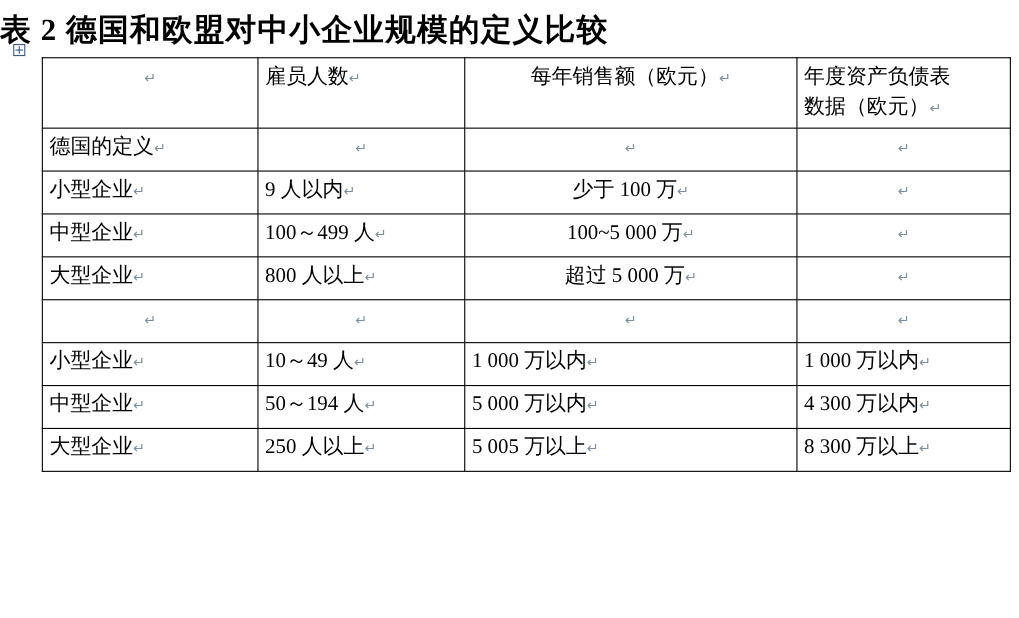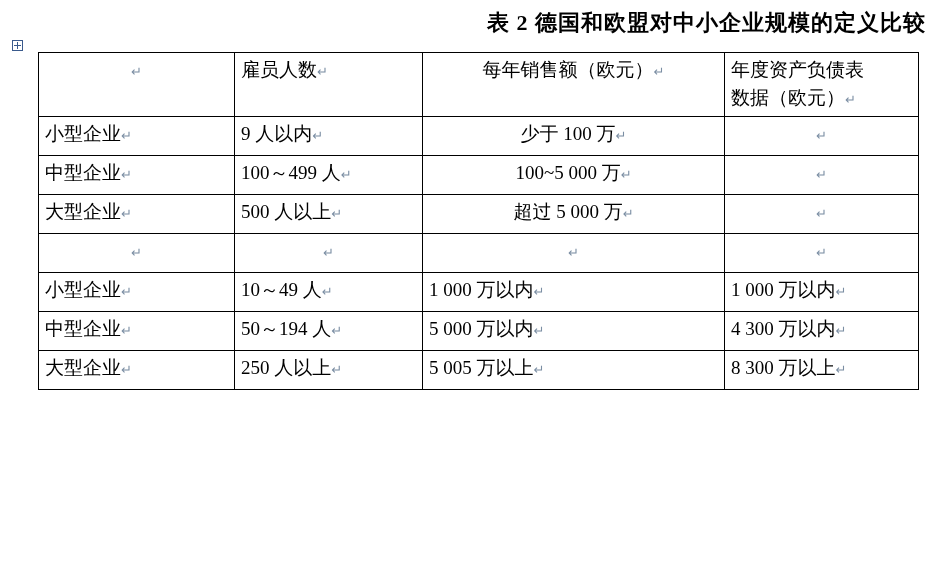--- a/index.html
+++ b/index.html
@@ -18,22 +18,22 @@
   .page {
     position: relative;
     width: 926px;
     height: 562px;
   }
   .title {
     position: absolute;
     top: 8px;
     left: 0;
     width: 926px;
-    text-align: right;
-    font-size: 22px;
+    text-align: left;
+    font-size: 28px;
     font-weight: bold;
     letter-spacing: 1px;
     white-space: nowrap;
   }
   .table-handle {
     position: absolute;
     left: 12px;
     top: 40px;
     width: 11px;
     height: 11px;
@@ -103,38 +103,44 @@
         <col class="c3">
     </colgroup>
     <tbody>
       <tr class="row-header">
         <td class="center"><span class="cellmark">↵</span></td>
         <td class="left"><span>雇员人数</span><span class="cellmark">↵</span></td>
         <td class="center"><span>每年销售额（欧元）</span><span class="cellmark">↵</span></td>
         <td class="left"><span>年度资产负债表</span><br><span>数据（欧元）</span><span class="cellmark">↵</span></td>
       </tr>
 
+      <tr>
+        <td class="left"><span>德国的定义</span><span class="cellmark">↵</span></td>
+        <td class="center"><span></span><span class="cellmark">↵</span></td>
+        <td class="center"><span></span><span class="cellmark">↵</span></td>
+        <td class="center"><span></span><span class="cellmark">↵</span></td>
+      </tr>
 
       <tr>
         <td class="left indent"><span>小型企业</span><span class="cellmark">↵</span></td>
         <td class="left"><span>9 人以内</span><span class="cellmark">↵</span></td>
         <td class="center"><span>少于 100 万</span><span class="cellmark">↵</span></td>
         <td class="center"><span></span><span class="cellmark">↵</span></td>
       </tr>
 
       <tr>
         <td class="left indent"><span>中型企业</span><span class="cellmark">↵</span></td>
         <td class="left"><span>100～499 人</span><span class="cellmark">↵</span></td>
         <td class="center"><span>100~5 000 万</span><span class="cellmark">↵</span></td>
         <td class="center"><span></span><span class="cellmark">↵</span></td>
       </tr>
 
       <tr>
         <td class="left indent"><span>大型企业</span><span class="cellmark">↵</span></td>
-        <td class="left"><span>500 人以上</span><span class="cellmark">↵</span></td>
+        <td class="left"><span>800 人以上</span><span class="cellmark">↵</span></td>
         <td class="center"><span>超过 5 000 万</span><span class="cellmark">↵</span></td>
         <td class="center"><span></span><span class="cellmark">↵</span></td>
       </tr>
 
       <tr>
         <td class="center"><span></span><span class="cellmark">↵</span></td>
         <td class="center"><span></span><span class="cellmark">↵</span></td>
         <td class="center"><span></span><span class="cellmark">↵</span></td>
         <td class="center"><span></span><span class="cellmark">↵</span></td>
       </tr>

